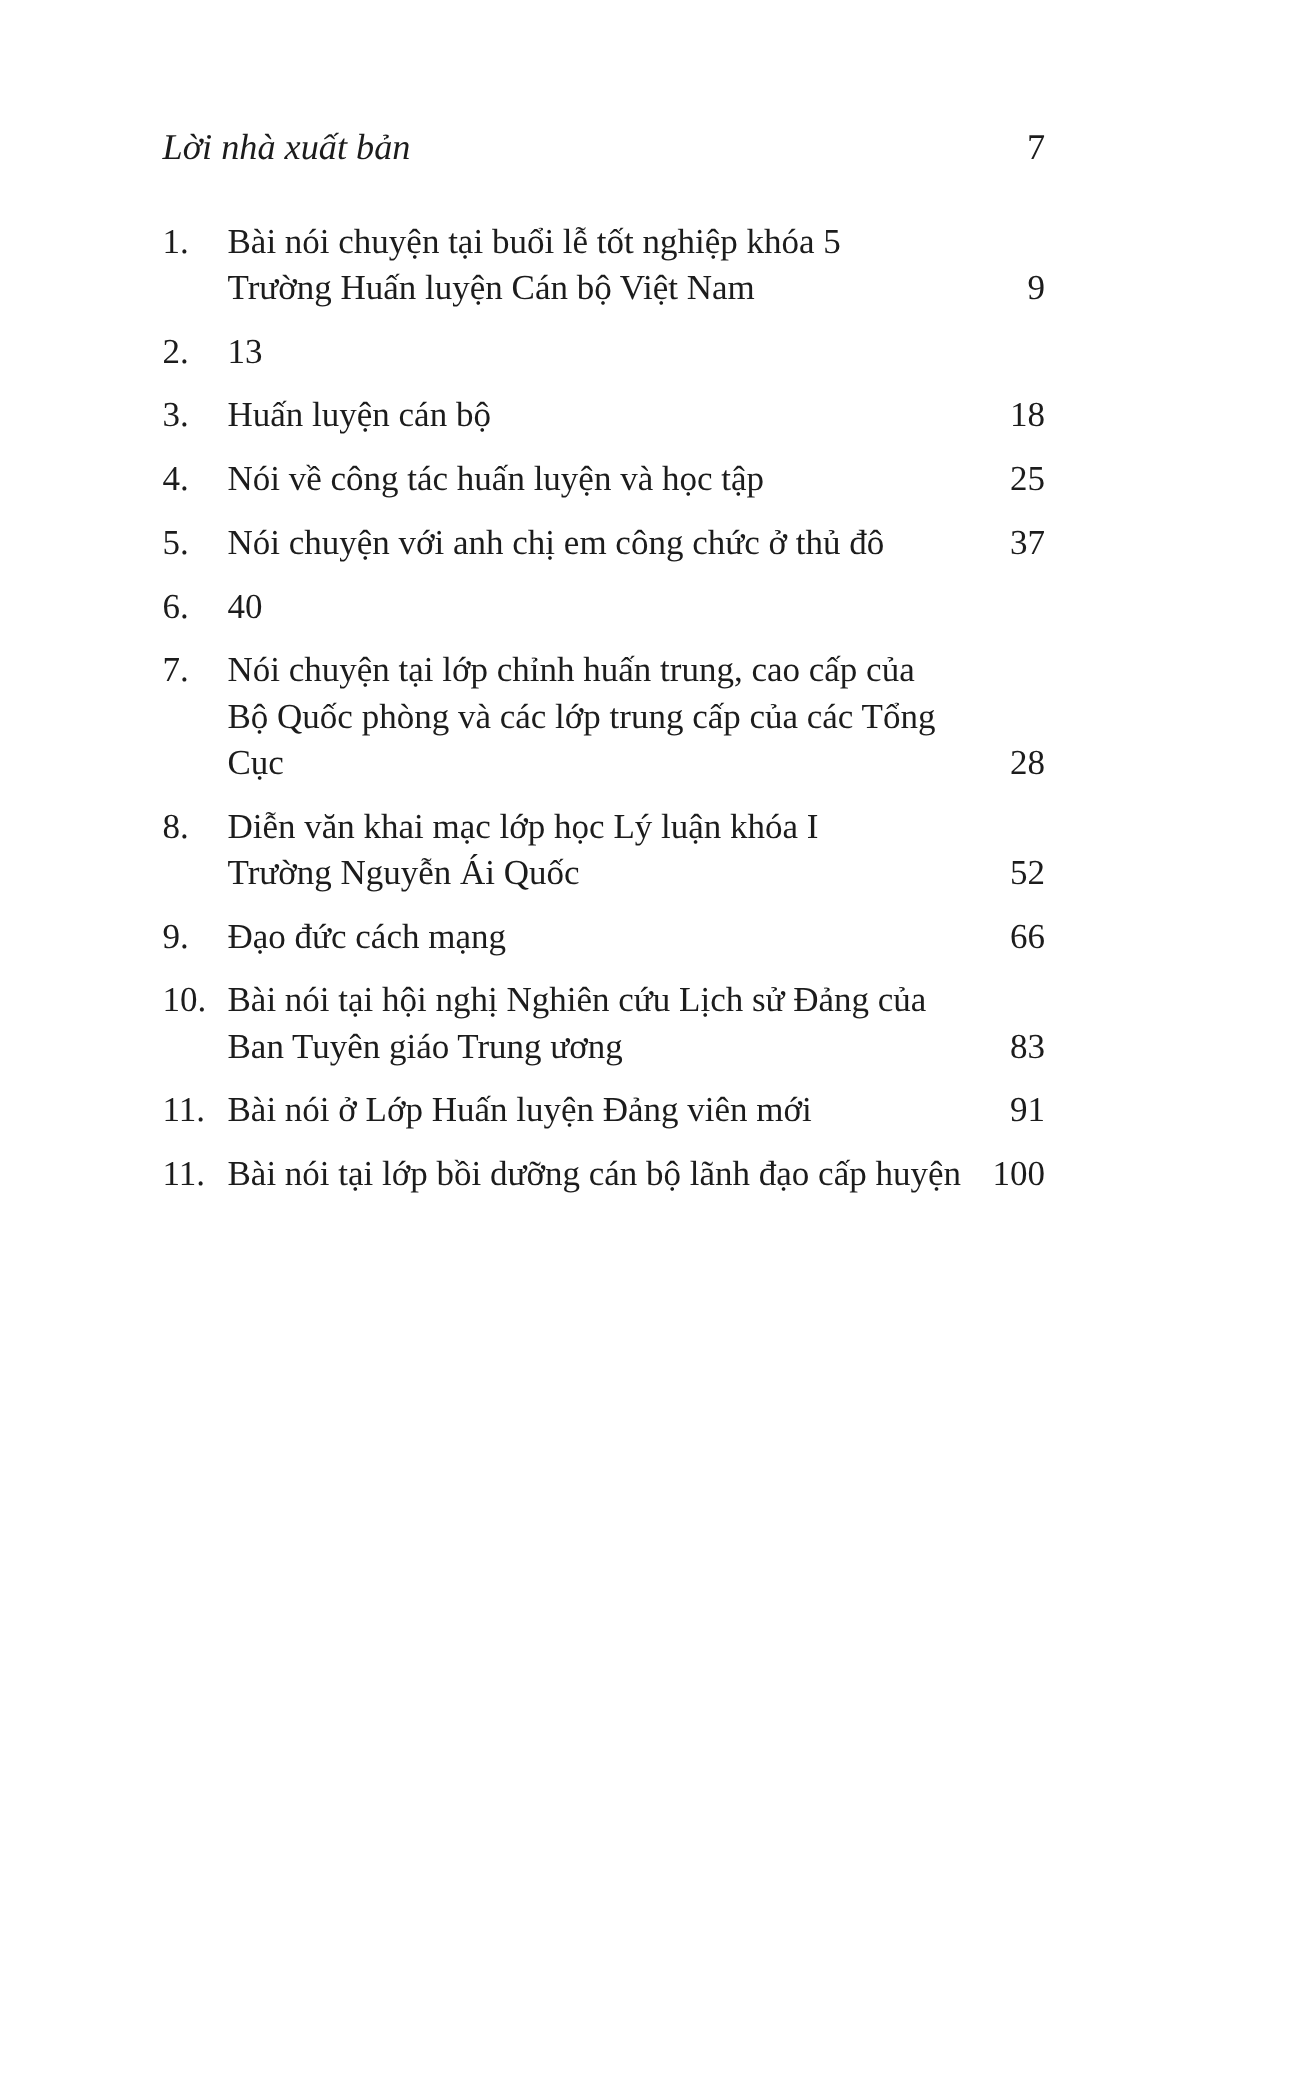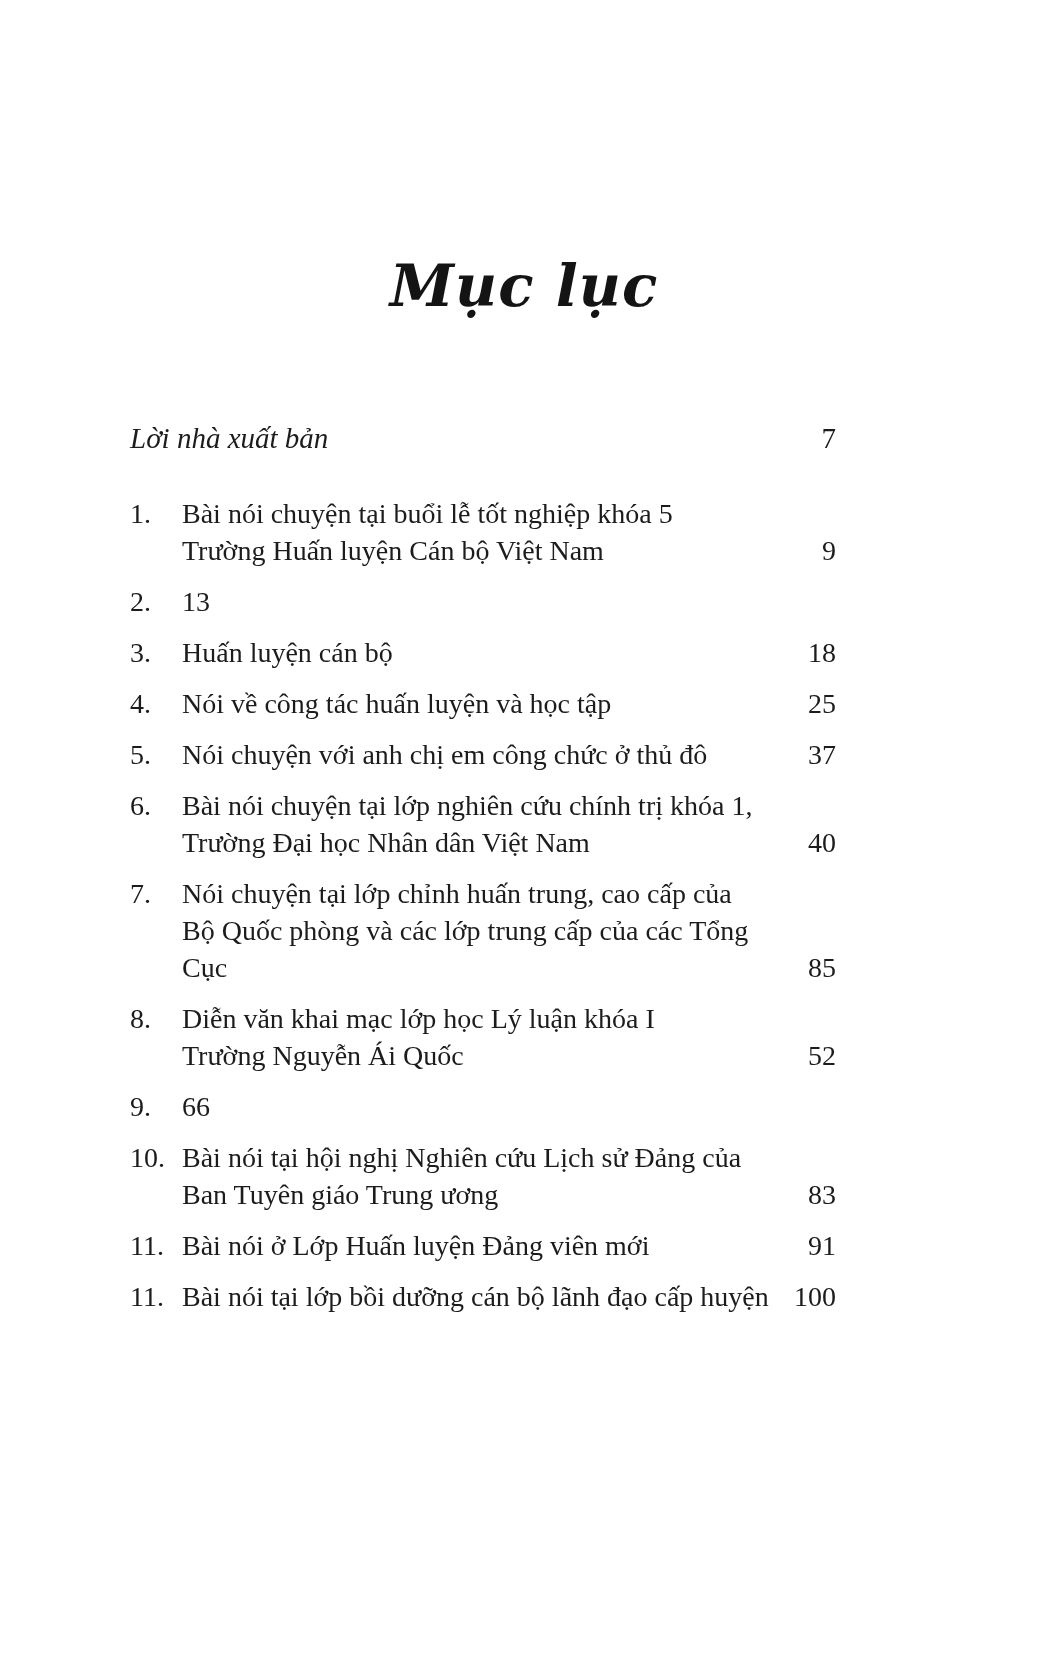--- a/index.html
+++ b/index.html
@@ -73,21 +73,20 @@
     align-self: flex-end;
     text-align: right;
     white-space: nowrap;
   }
 </style>
 </head>
 <body>
 
 <div class="page">
 
-  <div class="title">Mục lục</div>
 
   <div class="content">
 
     <div class="front-matter">
       <span class="fm-label">Lời nhà xuất bản</span>
       <span class="fm-page">7</span>
     </div>
 
     <div class="toc-list">
   <div class="entry">
@@ -114,38 +113,38 @@
   </div>
 
   <div class="entry">
     <span class="num">5.</span>
     <span class="text">Nói chuyện với anh chị em công chức ở thủ đô</span>
     <span class="pg">37</span>
   </div>
 
   <div class="entry">
     <span class="num">6.</span>
-    <span class="text">Bài nói chuyện tại lớp nghiên cứu chính trị khóa 1,<br>Trường Đại học Nhân dân Việt Nam</span>
     <span class="pg">40</span>
   </div>
 
   <div class="entry">
     <span class="num">7.</span>
     <span class="text">Nói chuyện tại lớp chỉnh huấn trung, cao cấp của<br>Bộ Quốc phòng và các lớp trung cấp của các Tổng Cục</span>
-    <span class="pg">85</span>
+    <span class="pg">28</span>
   </div>
 
   <div class="entry">
     <span class="num">8.</span>
     <span class="text">Diễn văn khai mạc lớp học Lý luận khóa I<br>Trường Nguyễn Ái Quốc</span>
     <span class="pg">52</span>
   </div>
 
   <div class="entry">
     <span class="num">9.</span>
+    <span class="text">Đạo đức cách mạng</span>
     <span class="pg">66</span>
   </div>
 
   <div class="entry">
     <span class="num">10.</span>
     <span class="text">Bài nói tại hội nghị Nghiên cứu Lịch sử Đảng của<br>Ban Tuyên giáo Trung ương</span>
     <span class="pg">83</span>
   </div>
 
   <div class="entry">

